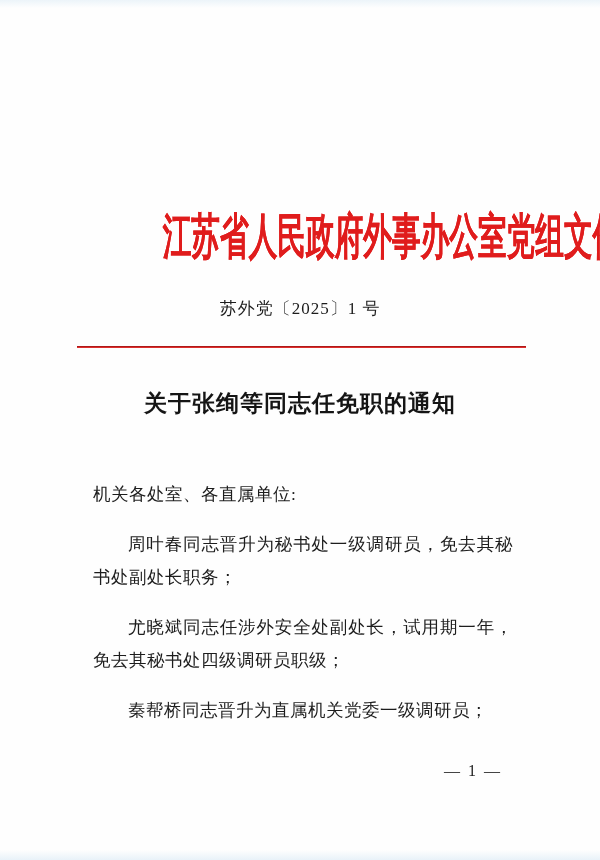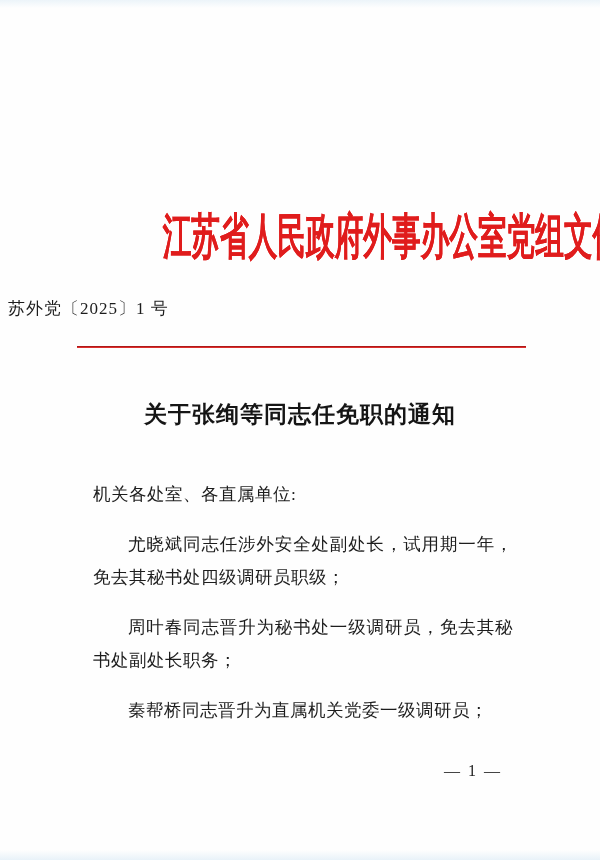--- a/index.html
+++ b/index.html
@@ -34,41 +34,41 @@
     color: #e01c1c;
     letter-spacing: 0px;
     transform: scaleX(0.585);
     transform-origin: center;
     white-space: nowrap;
     text-shadow: 0 0 0.5px #e01c1c;
   }
   .doc-number {
     position: absolute;
     top: 297px;
-    left: 8px;
+    left: 0;
     right: 0;
-    text-align: left;
+    text-align: center;
     font-size: 17px;
     letter-spacing: 1px;
     color: #1c1c1c;
   }
   .red-divider {
     position: absolute;
     top: 346px;
     left: 77px;
     width: 449px;
     height: 2px;
     background: linear-gradient(180deg, #8f1212 0%, #d92322 60%, #e4423f 100%);
   }
   .doc-title {
     position: absolute;
     top: 383px;
     left: 0;
     right: 0;
-    margin: 16px;
+    margin: 5px;
     text-align: center;
     font-size: 23px;
     font-weight: bold;
     letter-spacing: 1px;
     color: #151515;
   }
   .body-text {
     position: absolute;
     top: 462px;
     left: 77px;
@@ -108,20 +108,20 @@
   </div>
 
   <div class="doc-number">苏外党〔2025〕1 号</div>
 
   <div class="red-divider"></div>
 
   <h1 class="doc-title">关于张绚等同志任免职的通知</h1>
 
   <div class="body-text">
     <p class="salutation">机关各处室、各直属单位:</p>
+    <p class="para">周叶春同志晋升为秘书处一级调研员，免去其秘书处副处长职务；</p>
     <p class="para">尤晓斌同志任涉外安全处副处长，试用期一年，免去其秘书处四级调研员职级；</p>
-    <p class="para">周叶春同志晋升为秘书处一级调研员，免去其秘书处副处长职务；</p>
     <p class="para">秦帮桥同志晋升为直属机关党委一级调研员；</p>
   </div>
 
   <div class="page-number">— 1 —</div>
 
 </div>
 
 </body></html>

